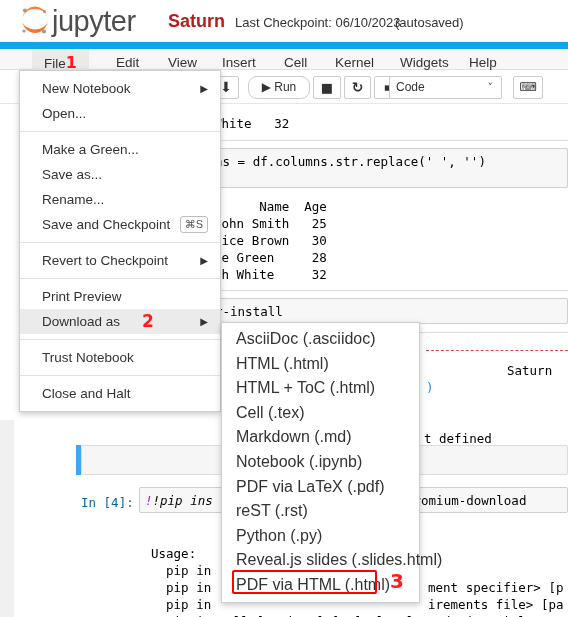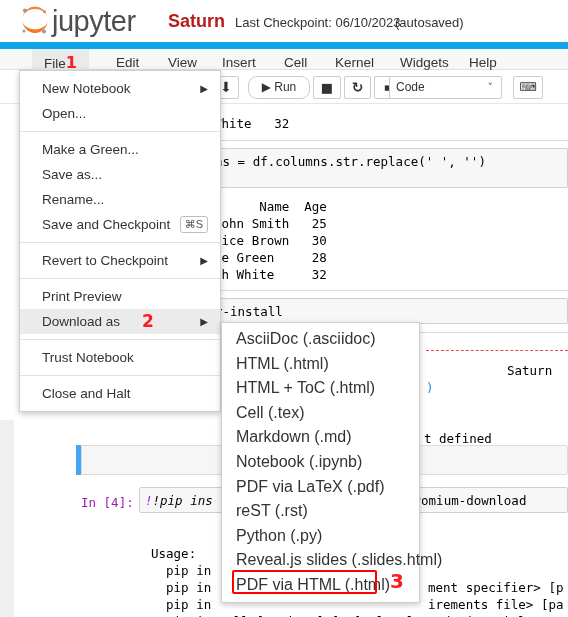--- a/index.html
+++ b/index.html
@@ -76,21 +76,21 @@
   .glyph { font-family:"DejaVu Sans", sans-serif; }
 
   
   .nb-body { position:absolute; left:0; top:104px; width:568px; height:513px; background:#fff; overflow:hidden; }
   .mono { font-family:"DejaVu Sans Mono", monospace; font-size:12.5px; line-height:17px; color:#000; white-space:pre; }
 
   .cell-in {
     position:absolute; background:#f7f7f7; border:1px solid #cfcfcf; border-radius:2px;
   }
   .out-area { position:absolute; }
-  .prompt { position:absolute; color:#a21caf; font-family:"DejaVu Sans Mono", monospace; font-size:12.5px; }
+  .prompt { position:absolute; color:#0369a1; font-family:"DejaVu Sans Mono", monospace; font-size:12.5px; }
   .sel-bar { position:absolute; width:5px; background:#42a5f5; }
   .hr-line { position:absolute; height:1px; background:#dcdcdc; }
   .dashed-red { position:absolute; height:0; border-top:1px dashed #e04a4a; }
   .kw-bang { color:#a020f0; }
   .blue-txt { color:#1e88e5; }
 
   
   .dropdown {
     position:absolute; background:#ffffff;
     border:1px solid #cfcfcf;

